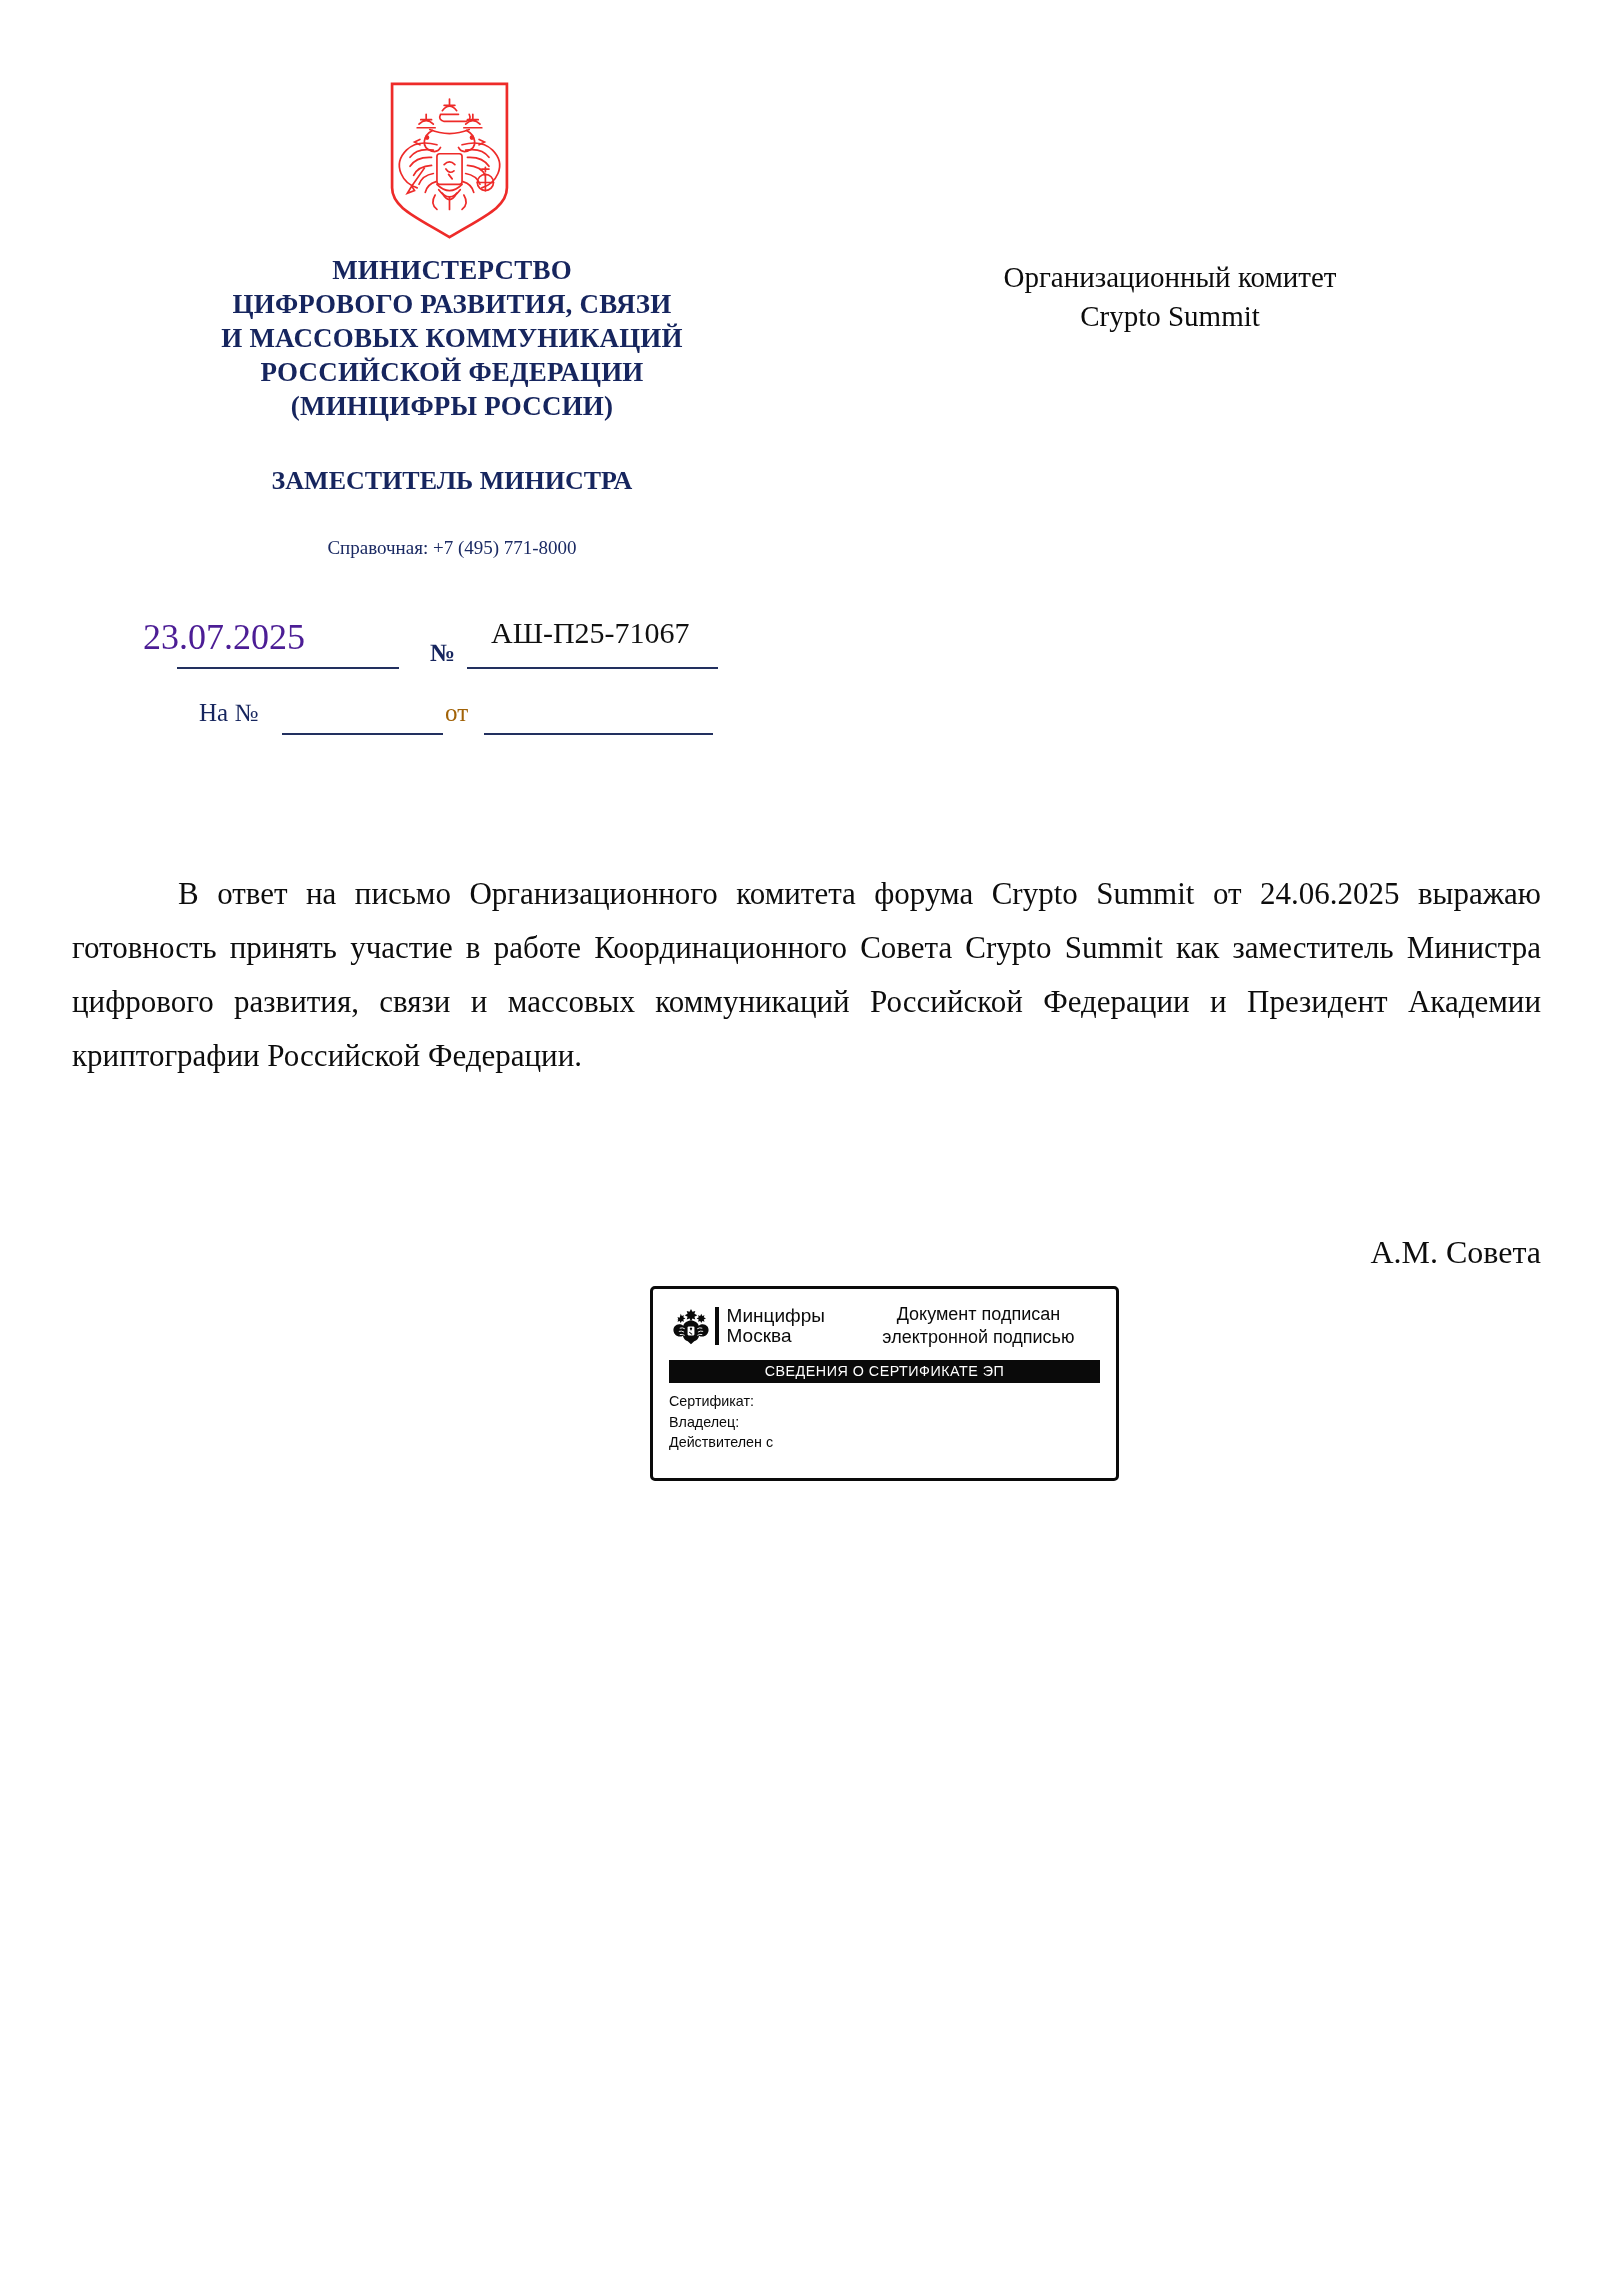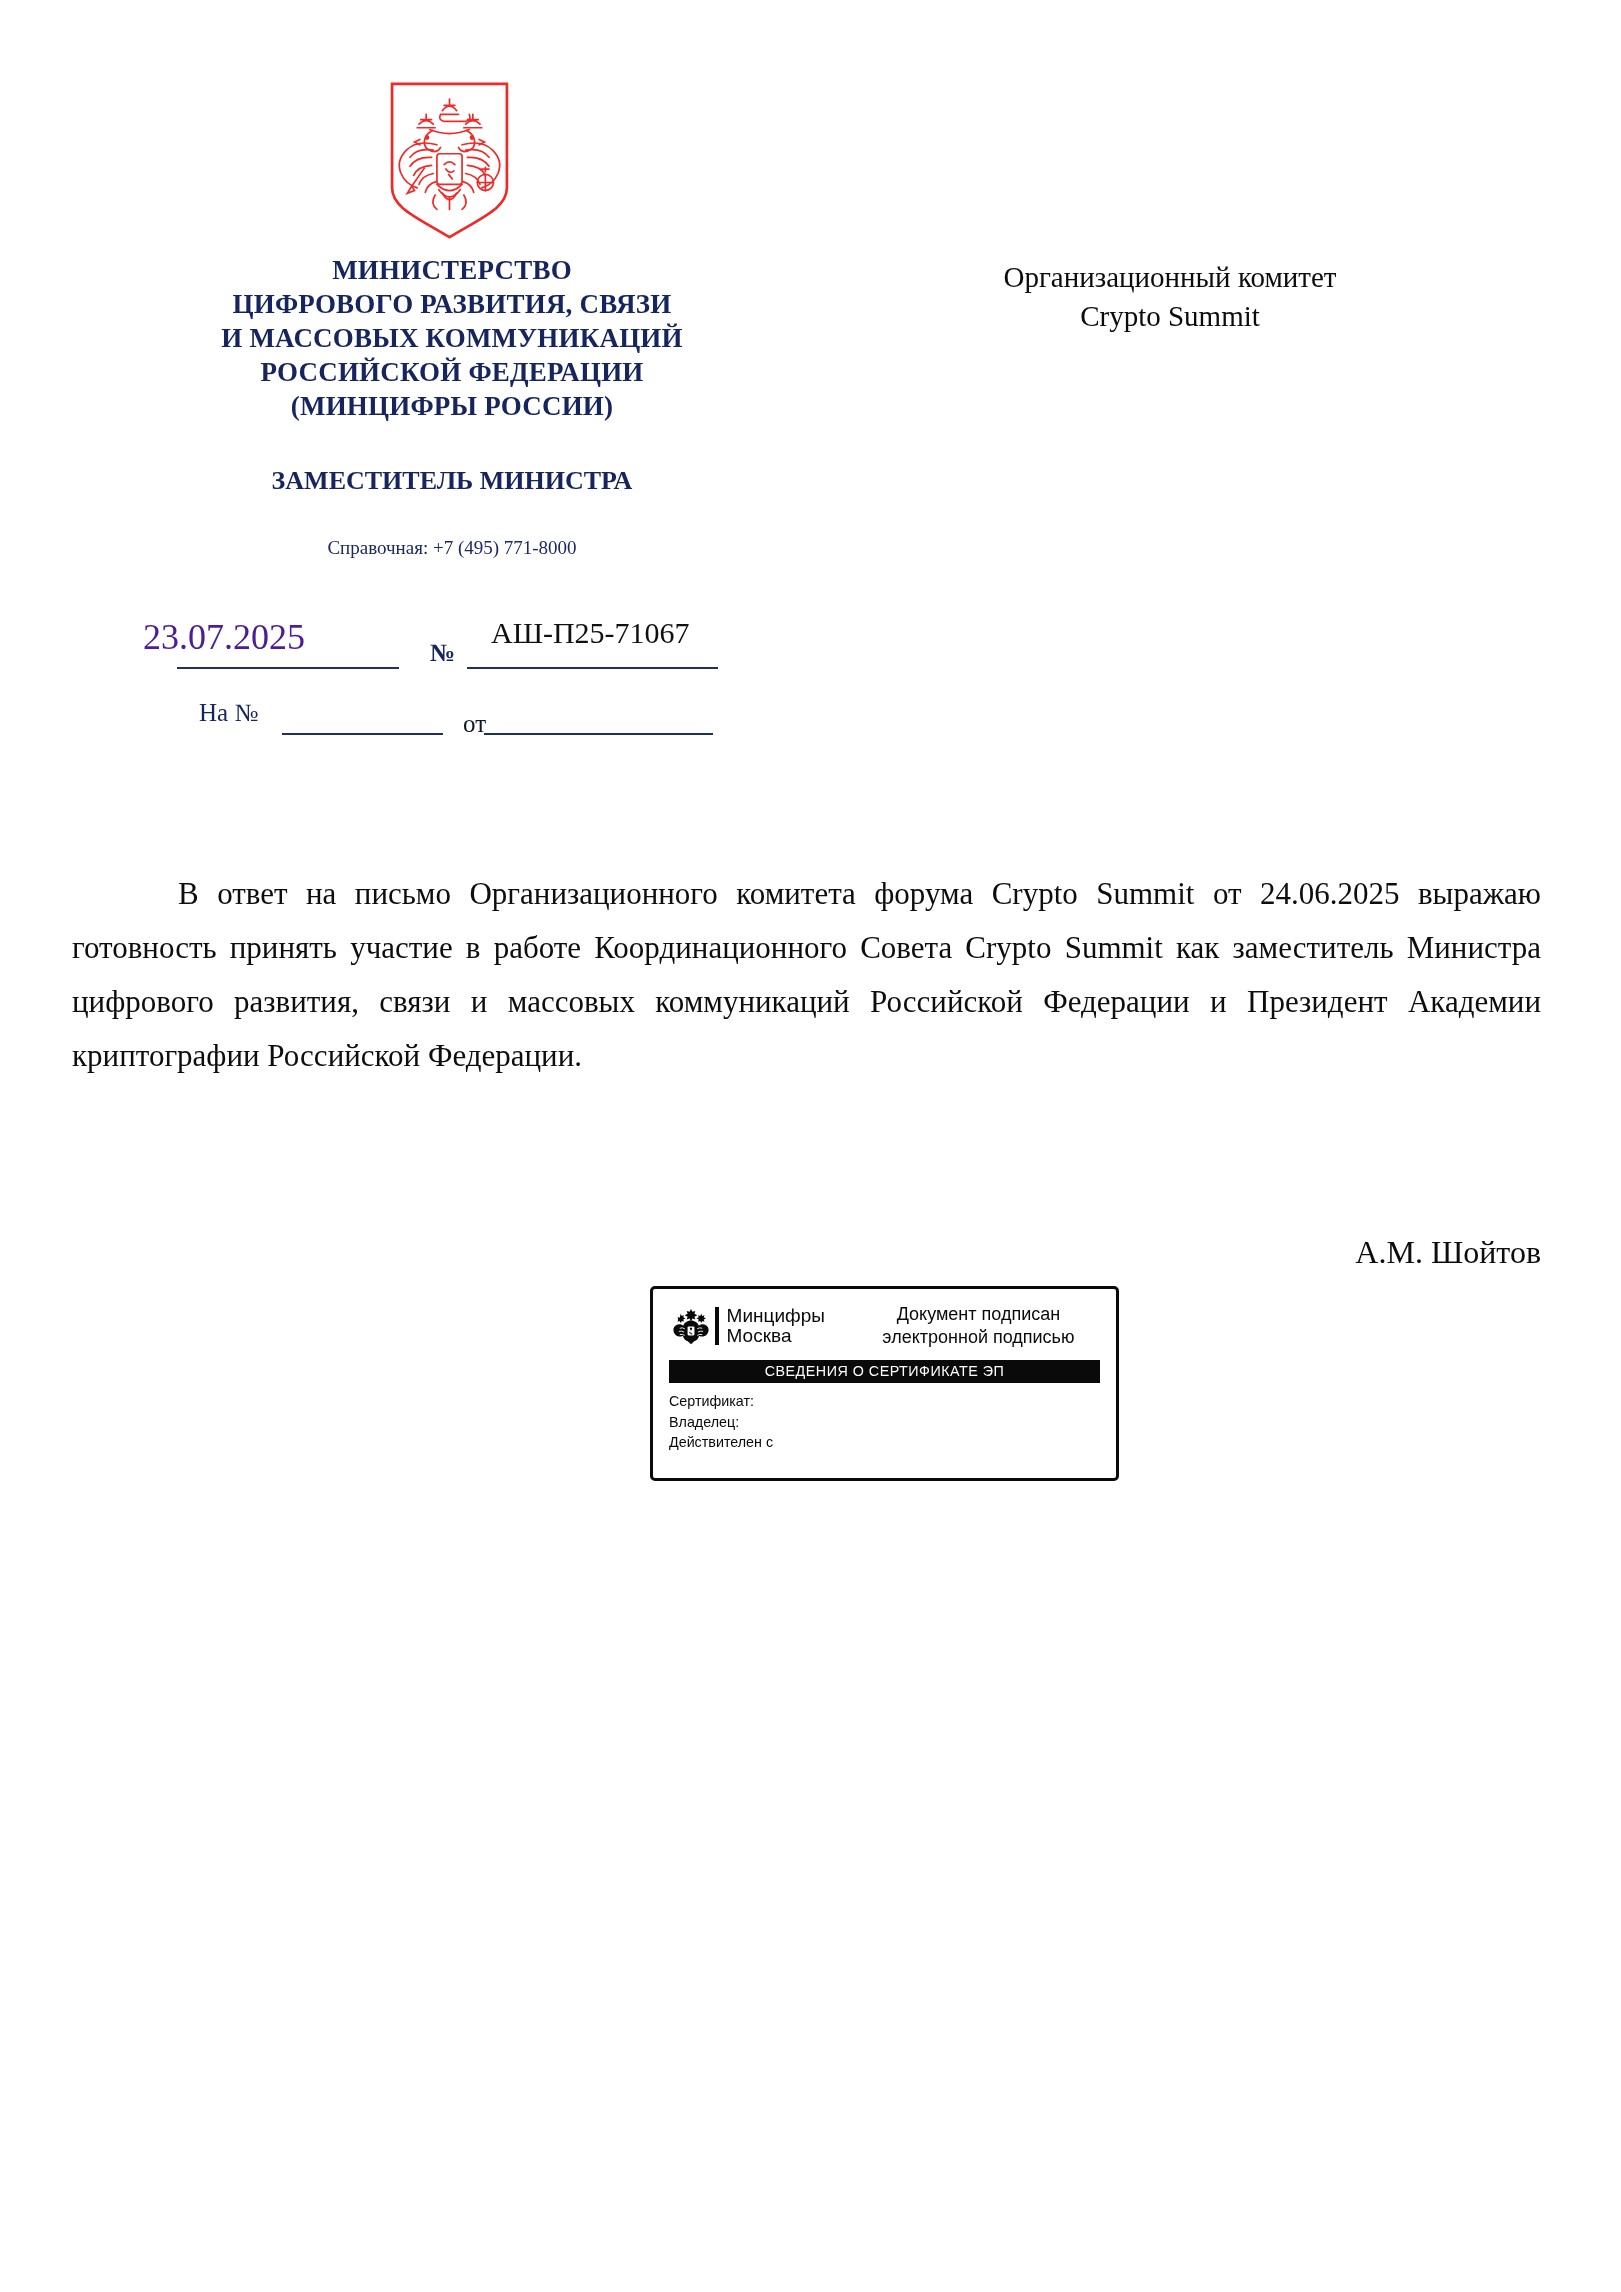--- a/index.html
+++ b/index.html
@@ -130,25 +130,24 @@
   .rule-on-no {
     position: absolute;
     left: 282px;
     top: 733px;
     width: 161px;
     height: 1.8px;
     background: #22305f;
   }
   .field-from-label {
     position: absolute;
-    left: 463px;
+    left: 445px;
     top: 699px;
     font-size: 25px;
-    color: #0f172a;
-    margin-top: 11px;
+    color: #a16207;
   }
   .rule-on-from {
     position: absolute;
     left: 484px;
     top: 733px;
     width: 229px;
     height: 1.8px;
     background: #22305f;
   }
 
@@ -350,21 +349,21 @@
     <div class="rule-on-from"></div>
   </div>
 
   <div class="addressee">
     <span class="ln">Организационный комитет</span>
     <span class="ln">Crypto Summit</span>
   </div>
 
   <div class="body-text">В ответ на письмо Организационного комитета форума Crypto Summit от 24.06.2025 выражаю готовность принять участие в работе Координационного Совета Crypto Summit как заместитель Министра цифрового развития, связи и массовых коммуникаций Российской Федерации и Президент Академии криптографии Российской Федерации.</div>
 
-  <div class="signature-name">А.М. Шойтов</div>
+  <div class="signature-name">А.М. Совета</div>
 
   <div class="sig-stamp">
     <div class="sig-top">
       <div class="sig-eagle">
         <svg viewBox="0 0 40 42" xmlns="http://www.w3.org/2000/svg" aria-hidden="true">
           <g fill="#0a0a0a">
             <path d="M20 2 l1.6 3.2 l3.2 -1 l-1 3.2 l3.2 1.6 l-3.2 1.6 l1 3.2 l-3.2 -1 L20 16 l-1.6 -3.2 l-3.2 1 l1 -3.2 L13 9 l3.2 -1.6 l-1 -3.2 l3.2 1 Z"></path>
             <path d="M8.6 7.4 l1.2 2.4 l2.4 -.8 l-.8 2.4 l2.4 1.2 l-2.4 1.2 l.8 2.4 l-2.4 -.8 l-1.2 2.4 l-1.2 -2.4 l-2.4 .8 l.8 -2.4 L3.4 14.6 l2.4 -1.2 l-.8 -2.4 l2.4 .8 Z"></path>
             <path d="M31.4 7.4 l1.2 2.4 l2.4 -.8 l-.8 2.4 l2.4 1.2 l-2.4 1.2 l.8 2.4 l-2.4 -.8 l-1.2 2.4 l-1.2 -2.4 l-2.4 .8 l.8 -2.4 l-2.4 -1.2 l2.4 -1.2 l-.8 -2.4 l2.4 .8 Z"></path>
             <path d="M20 15 c-4.4 0 -7.4 2.6 -8.6 5.6 c-3 -2.4 -7 -2.2 -9.4 .6 c-2.2 2.6 -2 6.6 .4 9.2 c2.4 2.6 6 3 8.6 1.4 c.4 2.8 2.6 5.2 5.4 6.2 l3.6 3.4 l3.6 -3.4 c2.8 -1 5 -3.4 5.4 -6.2 c2.6 1.6 6.2 1.2 8.6 -1.4 c2.4 -2.6 2.6 -6.6 .4 -9.2 c-2.4 -2.8 -6.4 -3 -9.4 -.6 C27.4 17.6 24.4 15 20 15 Z"></path>

